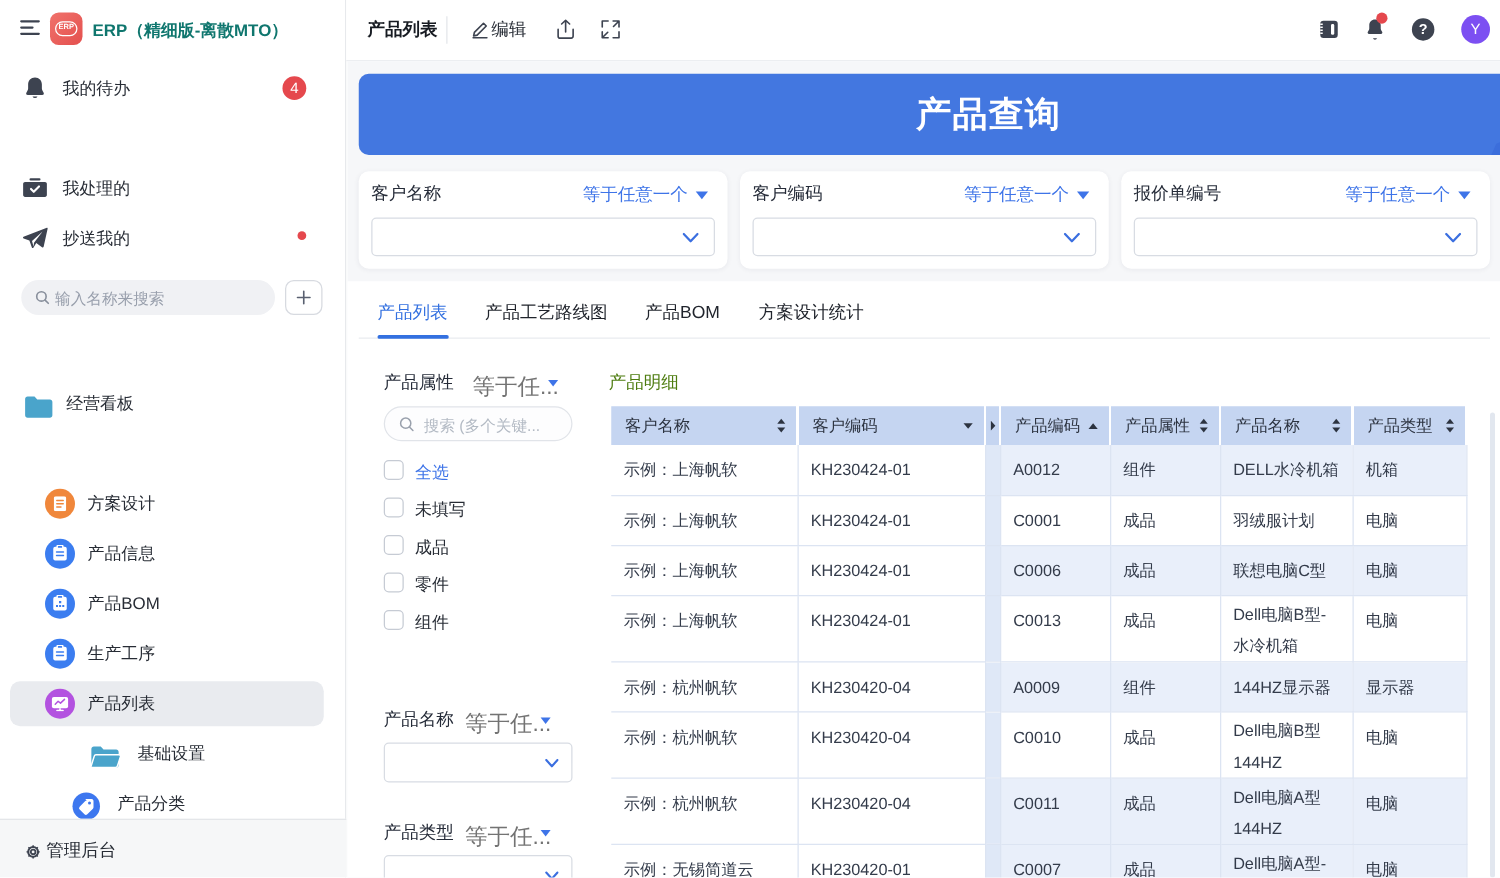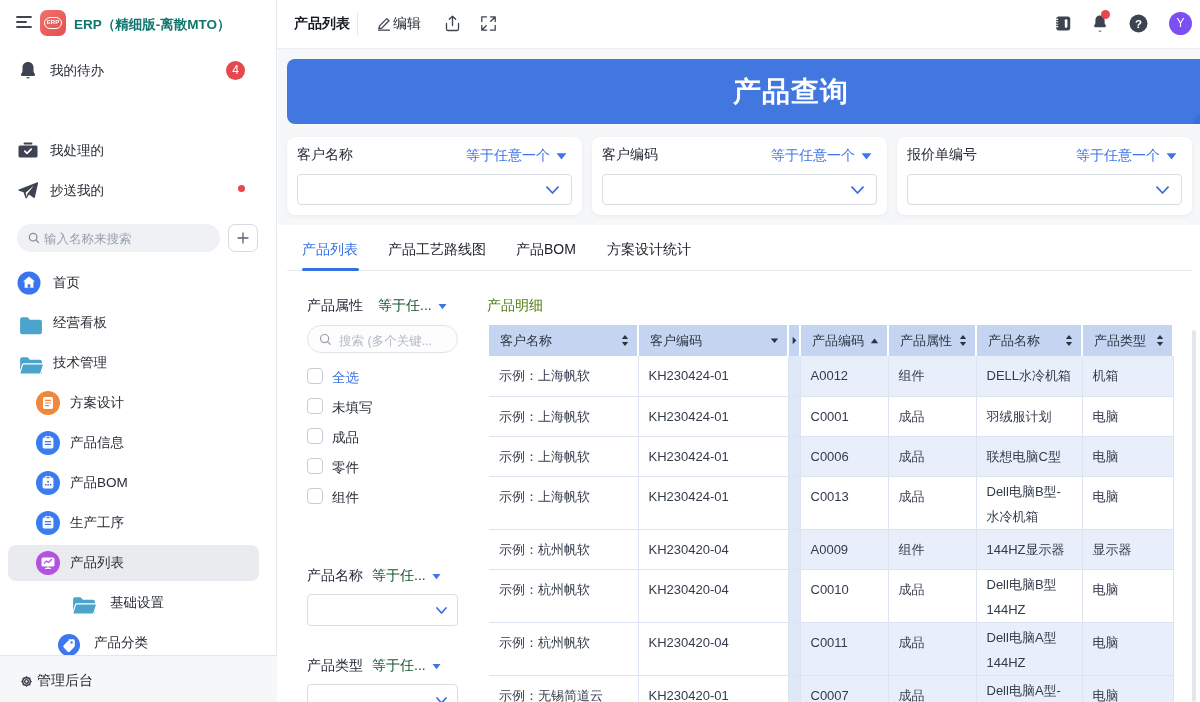--- a/index.html
+++ b/index.html
@@ -24,21 +24,21 @@
 .fcard{position:absolute;top:137px;width:295px;height:78px;background:#fff;border-radius:8px;box-shadow:0 1px 4px rgba(30,40,70,.06);}
 .fcard .lab{position:absolute;left:10px;top:9px;font-size:14px;color:#252b38;font-weight:500;}
 .fcard .op{position:absolute;right:15px;top:10px;font-size:14px;color:#3e74e8;}
 .fsel{position:absolute;left:10px;top:37px;width:275px;height:31px;background:#fff;border:1px solid #d8dce3;border-radius:4px;}
 #panel{position:absolute;left:278px;top:225px;width:922px;height:477px;background:#fff;}
 .tabtxt{position:absolute;top:241px;font-size:14px;color:#20242c;}
 #tabline{position:absolute;left:287px;top:270px;width:905px;height:1px;background:#e9ebef;}
 #tabu{position:absolute;left:302px;top:268px;width:57px;height:3px;border-radius:2px;background:#3370e0;}
 
 .flab{font-size:14px;color:#252b38;font-weight:500;}
-.fop{font-size:14px;color:#14532d;}
+.fop{font-size:18px;color:#737373;}
 .chk{position:absolute;left:307px;width:16px;height:16px;border:1px solid #c6cbd4;border-radius:4px;background:#fff;}
 .chklab{position:absolute;left:332px;font-size:13.5px;color:#272c35;}
 .lsel{position:absolute;left:307px;width:151px;height:32px;background:#fff;border:1px solid #d8dce3;border-radius:4px;}
 
 #tbl{position:absolute;left:489px;top:325px;}
 table{border-collapse:collapse;table-layout:fixed;font-size:13px;color:#333b4a;}
 th{background:#c5d5f1;font-weight:500;font-size:13px;color:#2c3340;text-align:left;padding:0 0 0 11px;border-right:2px solid #fff;position:relative;}
 td{padding:7px 6px 0 10px;border-right:1px solid #dce4f2;border-bottom:1px solid #dce4f2;vertical-align:top;line-height:26px;overflow:hidden;white-space:nowrap;background:#fff;}
 td.wrap{white-space:normal;line-height:25px;padding-top:2px;}
 tr.t td{background:#e9effa;}
@@ -88,40 +88,25 @@
         <path d="M9.4 9.4l3 3" stroke="#878e9b" stroke-width="1.5" stroke-linecap="round"></path>
       </svg>
     <span class="abs" style="left:27px;top:7px;font-size:12.5px;color:#989fac;">输入名称来搜索</span>
   </div>
   <div class="abs" style="left:228px;top:224px;width:30px;height:28px;border-radius:7px;border:1px solid #d7dae0;background:#fff;">
     <svg class="abs" style="left:7px;top:6px;" width="14" height="14" viewBox="0 0 14 14">
         <path d="M7 2v10M2 7h10" stroke="#596070" stroke-width="1.3" stroke-linecap="round"></path>
       </svg>
   </div>
 
-  <div class="sitem" style="top:263px;">
-    <svg class="micon" style="left:17px;top:8px;" width="24" height="24" viewBox="0 0 24 24">
-        <circle cx="12" cy="12" r="11.5" fill="#3b74f0"></circle>
-        <path d="M12 5.6l-6 5h1.6v6.2h8.8v-6.2H18z" fill="#fff"></path>
-        <rect x="10.7" y="13.2" width="2.6" height="3.6" fill="#3d77ef"></rect>
-      </svg>
-    <span class="txt" style="left:53px;">首页</span>
-  </div>
   <div class="sitem" style="top:303px;">
     <svg class="micon" style="left:19px;top:11px;" width="22" height="19" viewBox="0 0 22 19">
         <path d="M1 3.2c0-1 .8-1.8 1.8-1.8h5.1l2 2.3h9.3c1 0 1.8.8 1.8 1.8v9.7c0 1-.8 1.8-1.8 1.8H2.8c-1 0-1.8-.8-1.8-1.8z" fill="#4aa4cb"></path>
       </svg>
     <span class="txt" style="left:53px;">经营看板</span>
-  </div>
-  <div class="sitem" style="top:343px;">
-    <svg class="micon" style="left:19px;top:11px;" width="22" height="19" viewBox="0 0 22 19">
-        <path d="M1 3.2c0-1 .8-1.8 1.8-1.8h5.1l2 2.3h9.3c1 0 1.8.8 1.8 1.8v9.7c0 1-.8 1.8-1.8 1.8H2.8c-1 0-1.8-.8-1.8-1.8z" fill="#4aa4cb"></path>
-        <path d="M0.6 16.4l2.6-8.1c.15-.5.6-.8 1.1-.8h16.9c.8 0 1.3.75 1.1 1.5l-2.1 6.6c-.2.75-.9 1.3-1.7 1.3H1.5z" fill="#4aa4cb" stroke="#fff" stroke-width="1.1"></path>
-      </svg>
-    <span class="txt" style="left:53px;">技术管理</span>
   </div>
   <div class="sitem" style="top:383px;">
     <div class="subicon" style="background:#f0873b;">
         <svg class="abs" style="left:7px;top:6px;" width="10" height="12" viewBox="0 0 10 12">
           <rect x="0" y="0" width="10" height="12" rx="1.6" fill="#fff"></rect>
           <path d="M2.4 3.4h5.2M2.4 6h5.2M2.4 8.6h3.4" stroke="#f0873b" stroke-width="1.1" stroke-linecap="round"></path>
         </svg>
       </div>
     <span class="txt" style="left:70px;">方案设计</span>
   </div>

